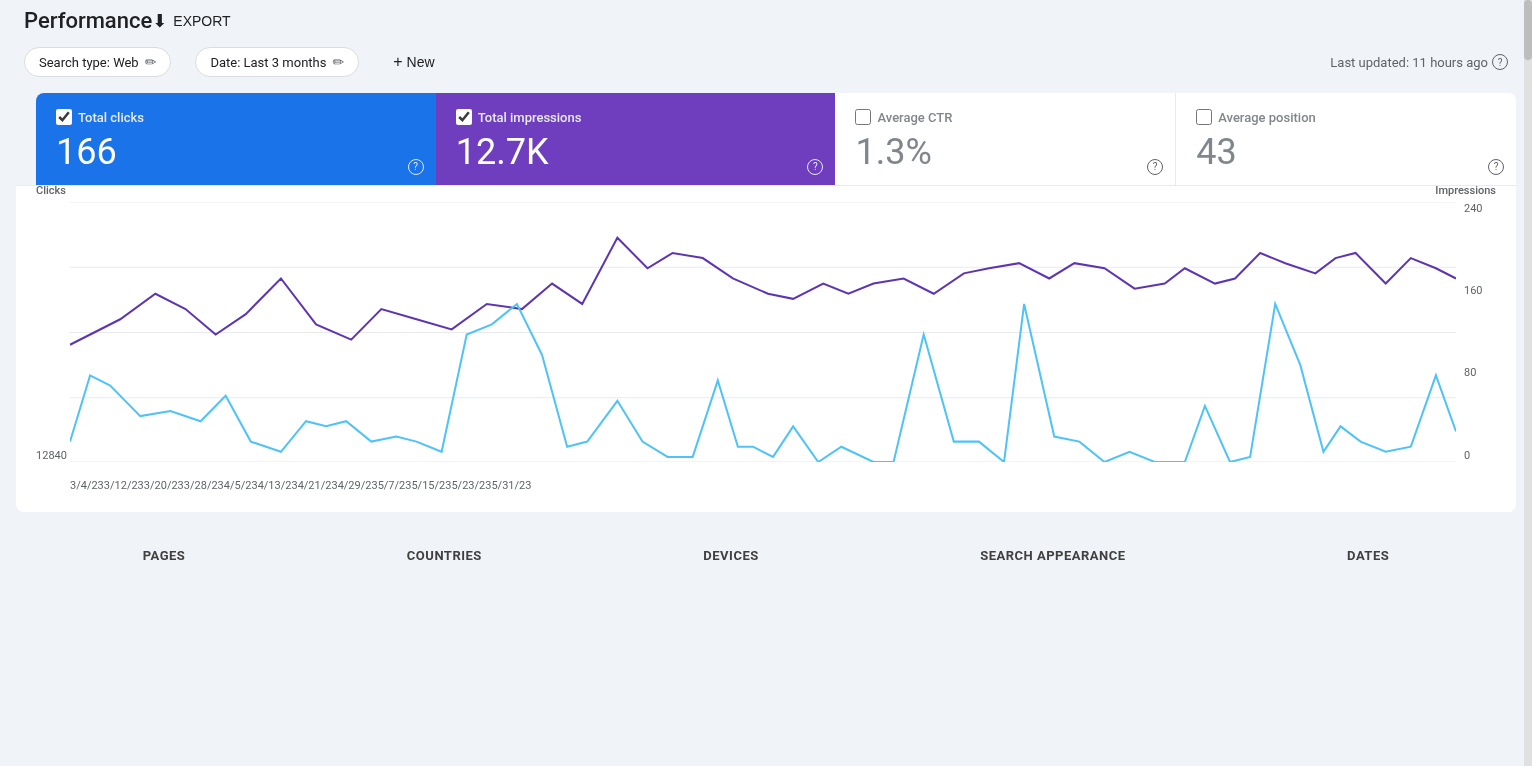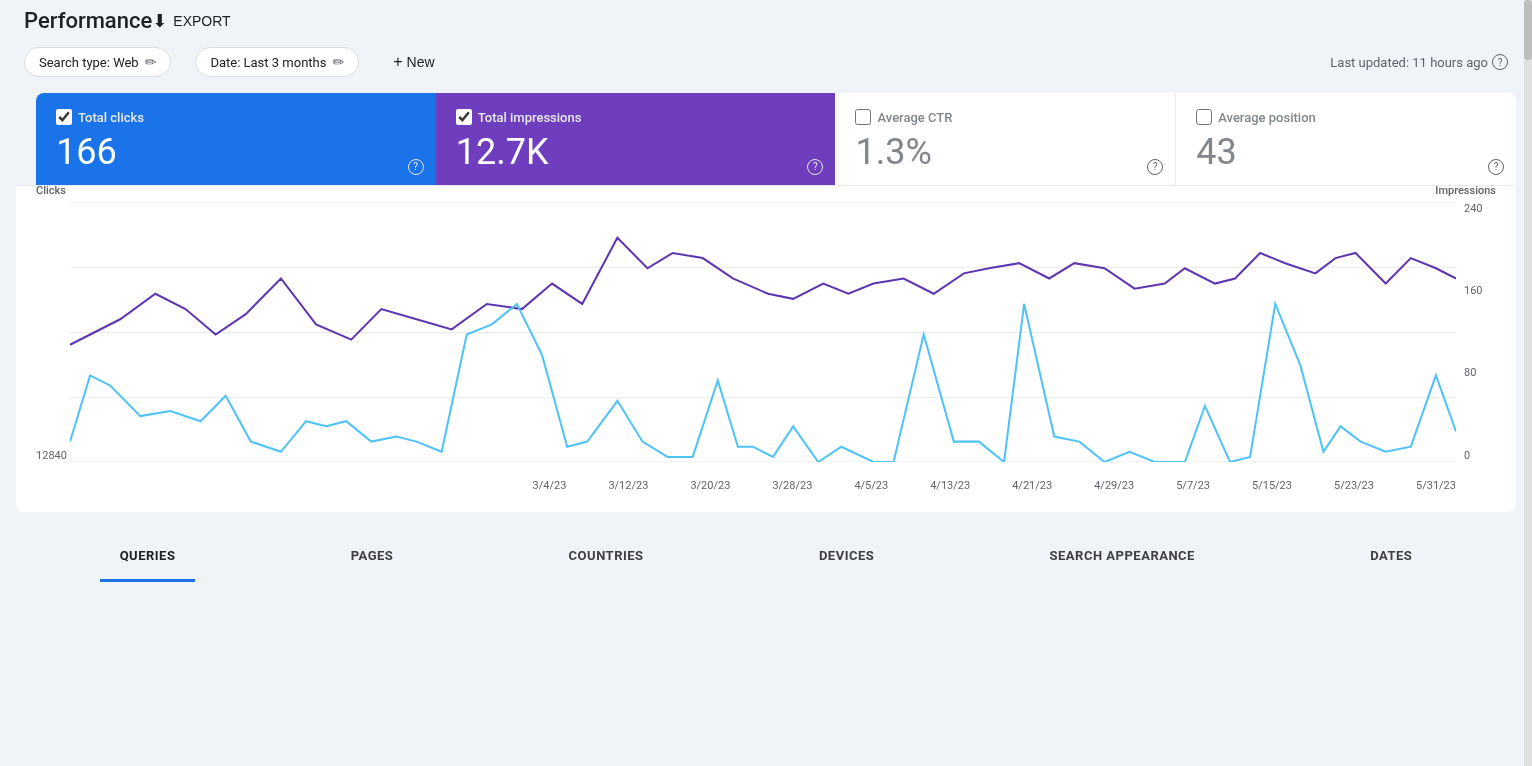--- a/index.html
+++ b/index.html
@@ -218,25 +218,24 @@
       top: 0;
       bottom: 30px;
     }
     .chart-x-labels {
       position: absolute;
       left: 34px;
       right: 40px;
       bottom: 0;
       height: 28px;
       display: flex;
-      justify-content: flex-end;
+      justify-content: flex-start;
       align-items: flex-end;
       font-size: 11px;
       color: #5f6368;
-      gap: 42px;
     }
     .chart-x-labels span { transform: none; }
 
     
     .bottom-tabs {
       display: flex;
       justify-content: space-around;
       padding: 0 16px;
       background: #f0f4f9;
       margin-top: 20px;
@@ -504,21 +503,20 @@
         <span>4/29/23</span>
         <span>5/7/23</span>
         <span>5/15/23</span>
         <span>5/23/23</span>
         <span>5/31/23</span>
       </div>
     </div>
   </div>
 
   <div class="bottom-tabs" style="margin-top:20px;">
-    <div class="tab-item active">QUERIES</div>
     <div class="tab-item">PAGES</div>
     <div class="tab-item">COUNTRIES</div>
     <div class="tab-item">DEVICES</div>
     <div class="tab-item">SEARCH APPEARANCE</div>
     <div class="tab-item">DATES</div>
   </div>
 
 </div>
 
 <div class="scrollbar-area">

